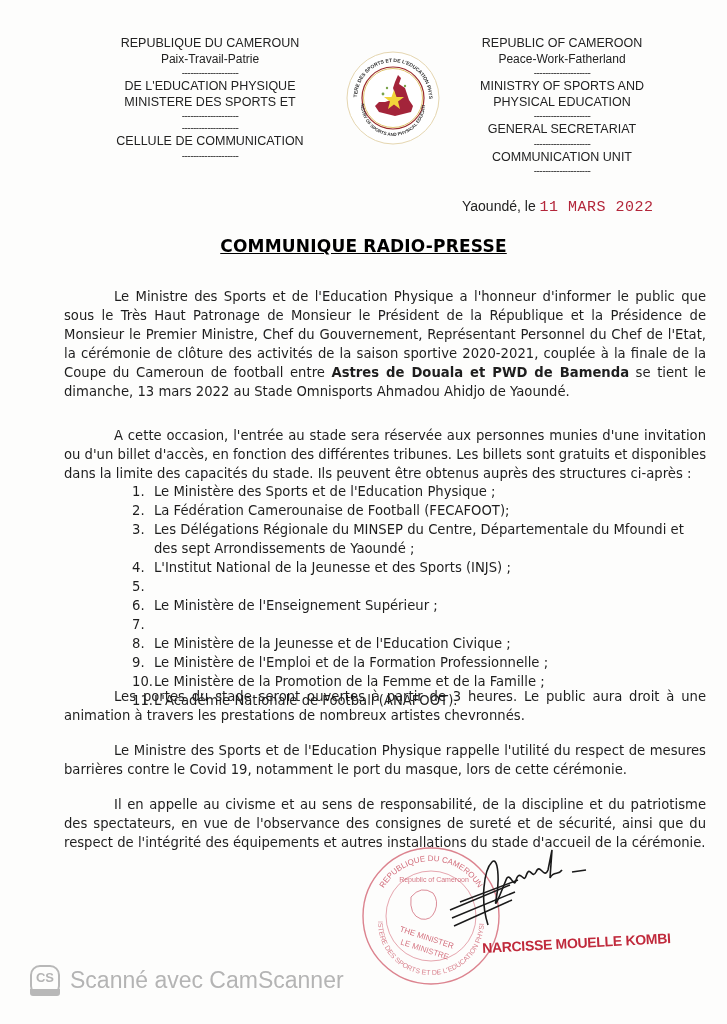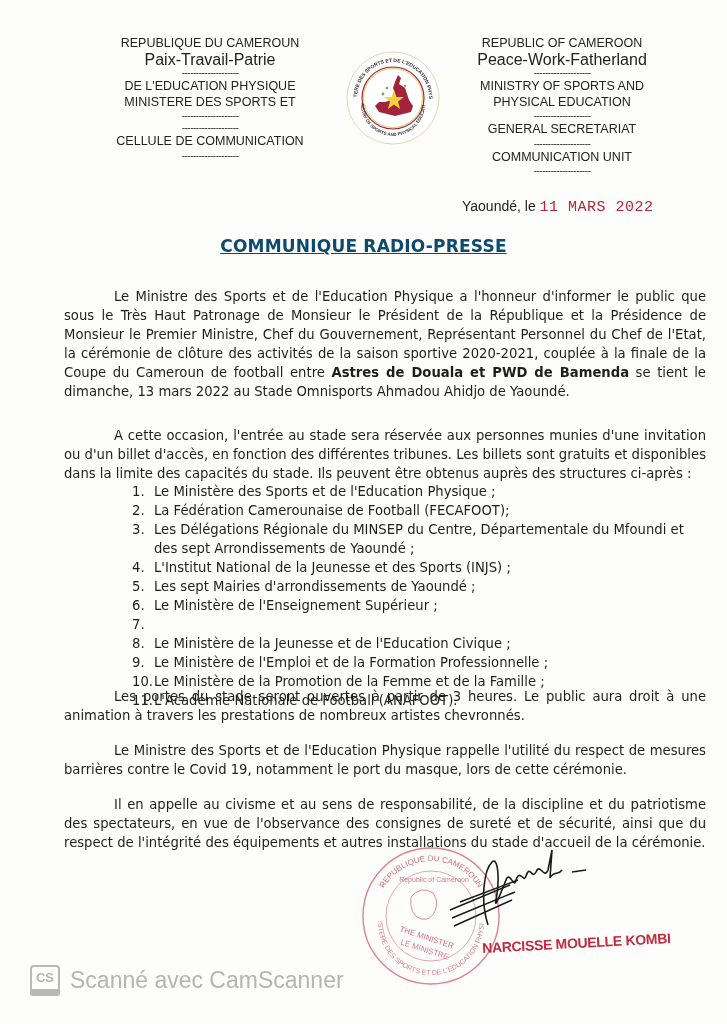--- a/index.html
+++ b/index.html
@@ -13,35 +13,35 @@
   .page { position:absolute; inset:0; }
   .hdr-col {
     position:absolute; top:36px; text-align:center;
     font-family:"Liberation Sans", sans-serif; font-size:12.5px; line-height:15.5px;
     color:#222;
   }
   .hdr-left { left:90px; width:240px; }
   .hdr-right { left:462px; width:200px; }
   .hdr-col .dash { letter-spacing:-0.5px; font-size:10px; line-height:12px; color:#333; }
   .hdr-col .bold { font-weight:normal; font-size:12.5px; }
-  .hdr-col .sub { font-size:16px; }
+  .hdr-col .sub { font-size:12px; }
   .emblem {
     position:absolute; left:343px; top:48px; width:100px; height:100px;
   }
   .date-line {
     position:absolute; top:198px; left:462px;
     font-family:"Liberation Sans", sans-serif; font-size:14px; color:#222;
   }
   .date-stamp {
     color:#b3263a; font-family:"Liberation Mono", monospace; font-size:15px; letter-spacing:0.5px;
   }
   .title {
     position:absolute; top:236px; left:0; width:727px; text-align:center;
     font-weight:bold; font-size:17px; text-decoration:underline;
-    font-family:"DejaVu Sans", sans-serif; letter-spacing:0.2px; color:#0c4a6e;
+    font-family:"DejaVu Sans", sans-serif; letter-spacing:0.2px; color:#000000;
   }
   .body-text {
     position:absolute; left:64px; width:642px;
     font-size:13.2px; line-height:19px; text-align:justify;
     font-family:"DejaVu Sans", sans-serif; color:#1e1e1e;
   }
   .body-text p { margin:0; text-indent:50px; }
   .body-text b { font-weight:bold; }
   .p1 { top:287px; }
   .p2 { top:426px; }
@@ -62,21 +62,21 @@
   .signatory {
     position:absolute; left:482px; top:935px;
     color:#c02a3c; font-family:"Liberation Sans", sans-serif; font-weight:bold;
     font-size:14px; letter-spacing:-0.3px; transform:rotate(-3deg);
   }
   .footer {
     position:absolute; left:30px; top:965px; display:flex; align-items:center;
     color:#b4b4b4; font-family:"Liberation Sans", sans-serif; font-size:23px;
   }
   .cs-icon {
-    width:30px; height:31px; border:2px solid #b8b8b8; border-radius:4px; box-sizing:border-box;
+    width:30px; height:31px; border:2px solid #b8b8b8; border-radius:10px; box-sizing:border-box;
     position:relative; margin-right:10px; display:flex; align-items:flex-start; justify-content:center;
     font-size:13px; font-weight:bold; color:#b4b4b4; padding-top:3px;
   }
   .cs-icon::after {
     content:""; position:absolute; left:-2px; right:-2px; bottom:-2px; height:7px; background:#b8b8b8; border-radius:0 0 3px 3px;
   }
 </style>
 </head>
 <body>
 
@@ -157,21 +157,20 @@
     <li>
         <span class="num">3.</span>
         <span>Les Délégations Régionale du MINSEP du Centre, Départementale du Mfoundi et des sept Arrondissements de Yaoundé ;</span>
       </li>
     <li>
         <span class="num">4.</span>
         <span>L'Institut National de la Jeunesse et des Sports (INJS) ;</span>
       </li>
     <li>
         <span class="num">5.</span>
-        <span>Les sept Mairies d'arrondissements de Yaoundé ;</span>
       </li>
     <li>
         <span class="num">6.</span>
         <span>Le Ministère de l'Enseignement Supérieur ;</span>
       </li>
     <li>
         <span class="num">7.</span>
       </li>
     <li>
         <span class="num">8.</span>

